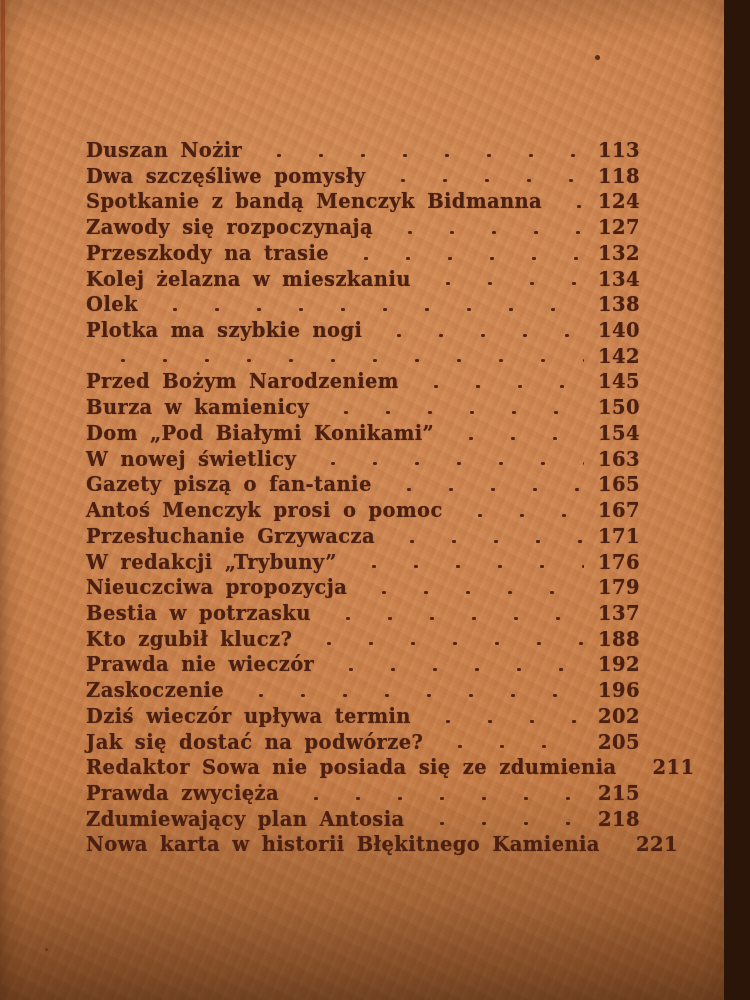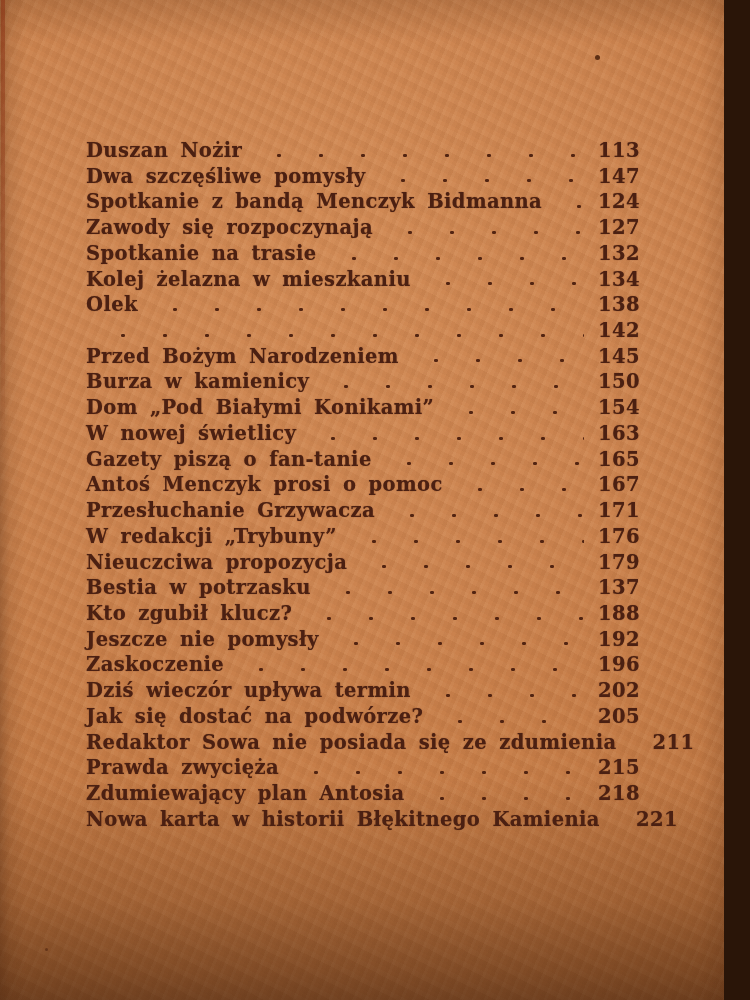--- a/index.html
+++ b/index.html
@@ -77,54 +77,59 @@
   <div class="toc">
     <div class="row">
       <span class="title">Duszan Nożir</span>
       <span class="leader"></span>
       <span class="num">113</span>
     </div>
 
     <div class="row">
       <span class="title">Dwa szczęśliwe pomysły</span>
       <span class="leader"></span>
-      <span class="num">147</span>
+      <span class="num">118</span>
     </div>
 
 
     <div class="row">
       <span class="title">Spotkanie z bandą Menczyk Bidmanna</span>
       <span class="leader"></span>
       <span class="num">124</span>
     </div>
 
     <div class="row">
       <span class="title">Zawody się rozpoczynają</span>
       <span class="leader"></span>
       <span class="num">127</span>
     </div>
 
     <div class="row">
-      <span class="title">Spotkanie na trasie</span>
+      <span class="title">Przeszkody na trasie</span>
       <span class="leader"></span>
       <span class="num">132</span>
     </div>
 
     <div class="row">
       <span class="title">Kolej żelazna w mieszkaniu</span>
       <span class="leader"></span>
       <span class="num">134</span>
     </div>
 
     <div class="row">
       <span class="title">Olek</span>
       <span class="leader"></span>
       <span class="num">138</span>
     </div>
 
+    <div class="row">
+      <span class="title">Plotka ma szybkie nogi</span>
+      <span class="leader"></span>
+      <span class="num">140</span>
+    </div>
 
     <div class="row">
       <span class="leader"></span>
       <span class="num">142</span>
     </div>
 
     <div class="row">
       <span class="title">Przed Bożym Narodzeniem</span>
       <span class="leader"></span>
       <span class="num">145</span>
@@ -185,21 +190,21 @@
       <span class="num">137</span>
     </div>
 
     <div class="row">
       <span class="title">Kto zgubił klucz?</span>
       <span class="leader"></span>
       <span class="num">188</span>
     </div>
 
     <div class="row">
-      <span class="title">Jeszcze nie pomysły</span>
+      <span class="title">Prawda nie wieczór</span>
       <span class="leader"></span>
       <span class="num">192</span>
     </div>
 
     <div class="row">
       <span class="title">Zaskoczenie</span>
       <span class="leader"></span>
       <span class="num">196</span>
     </div>
 

